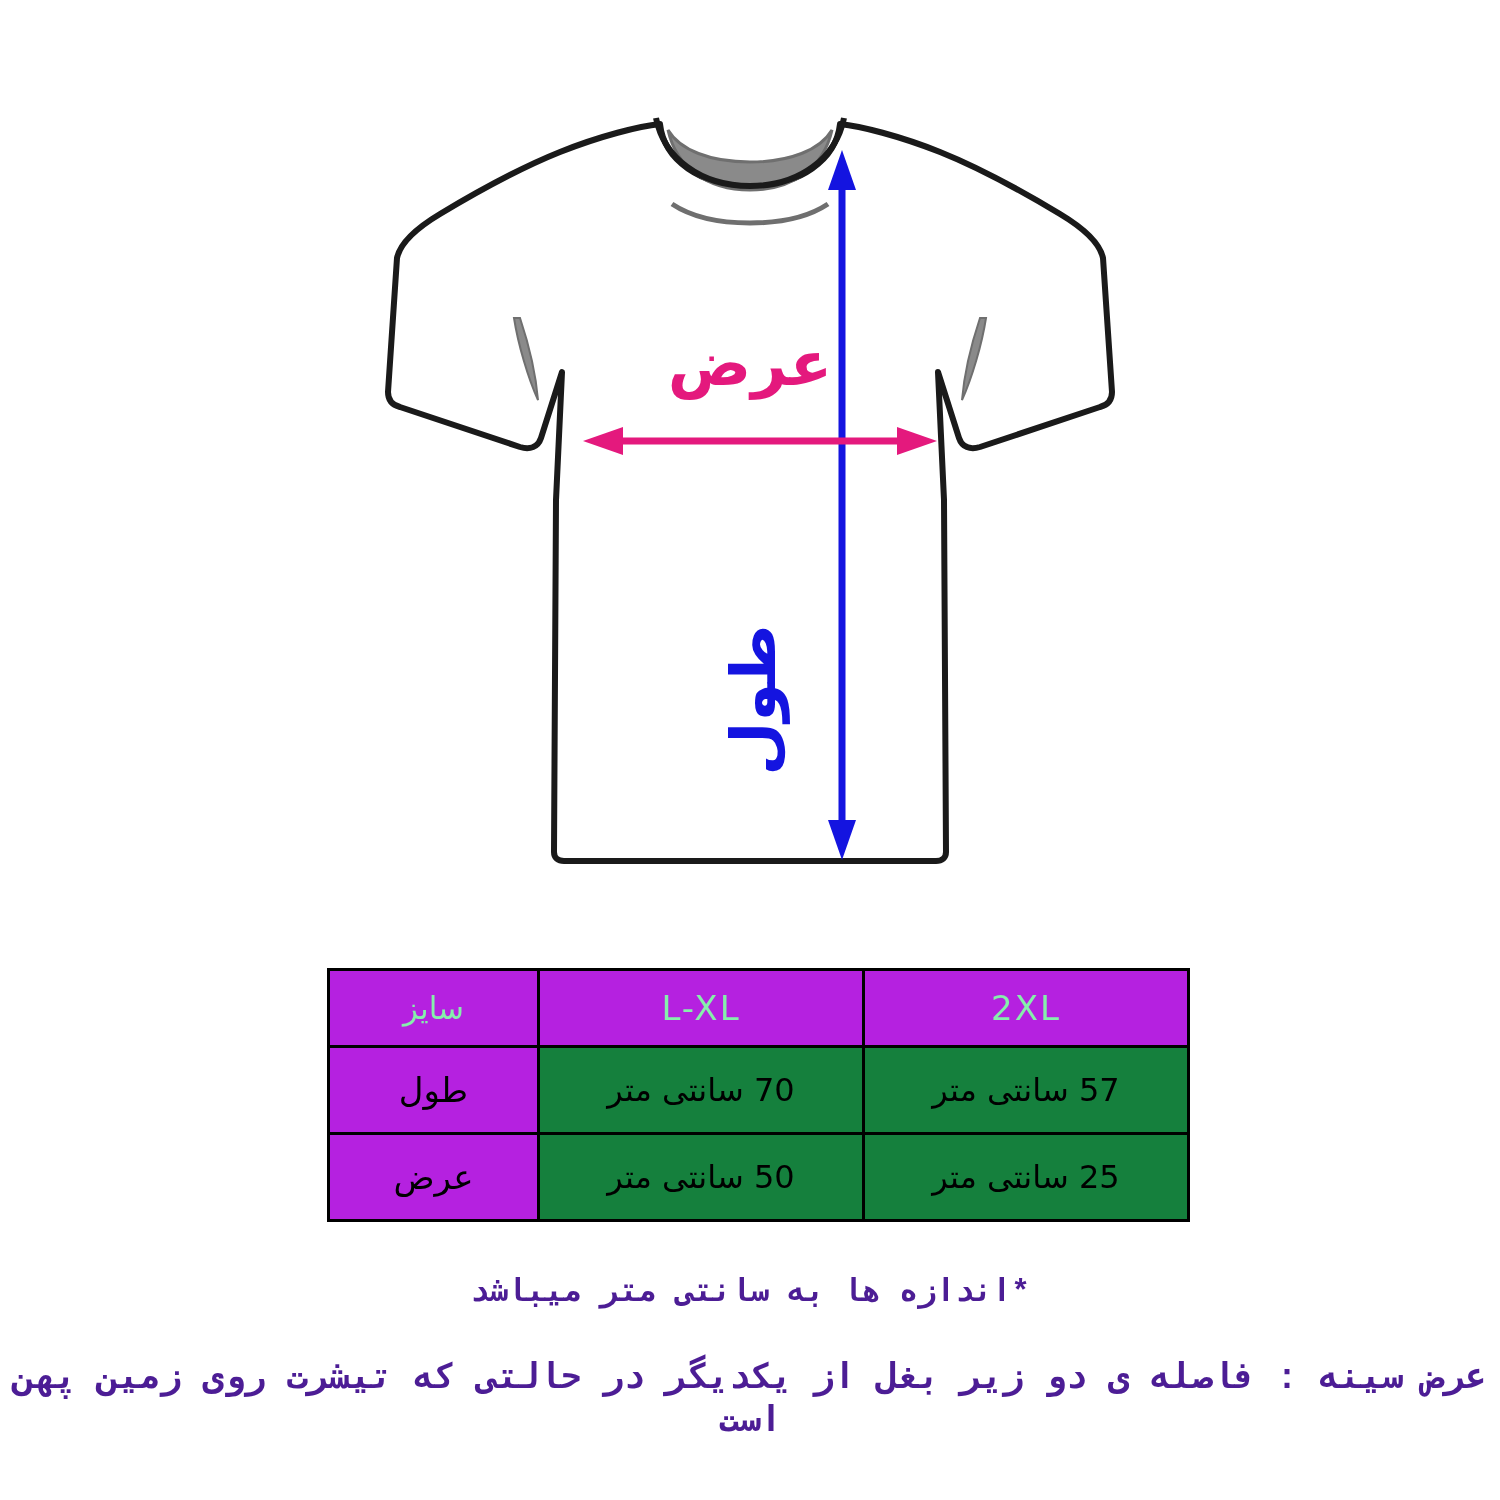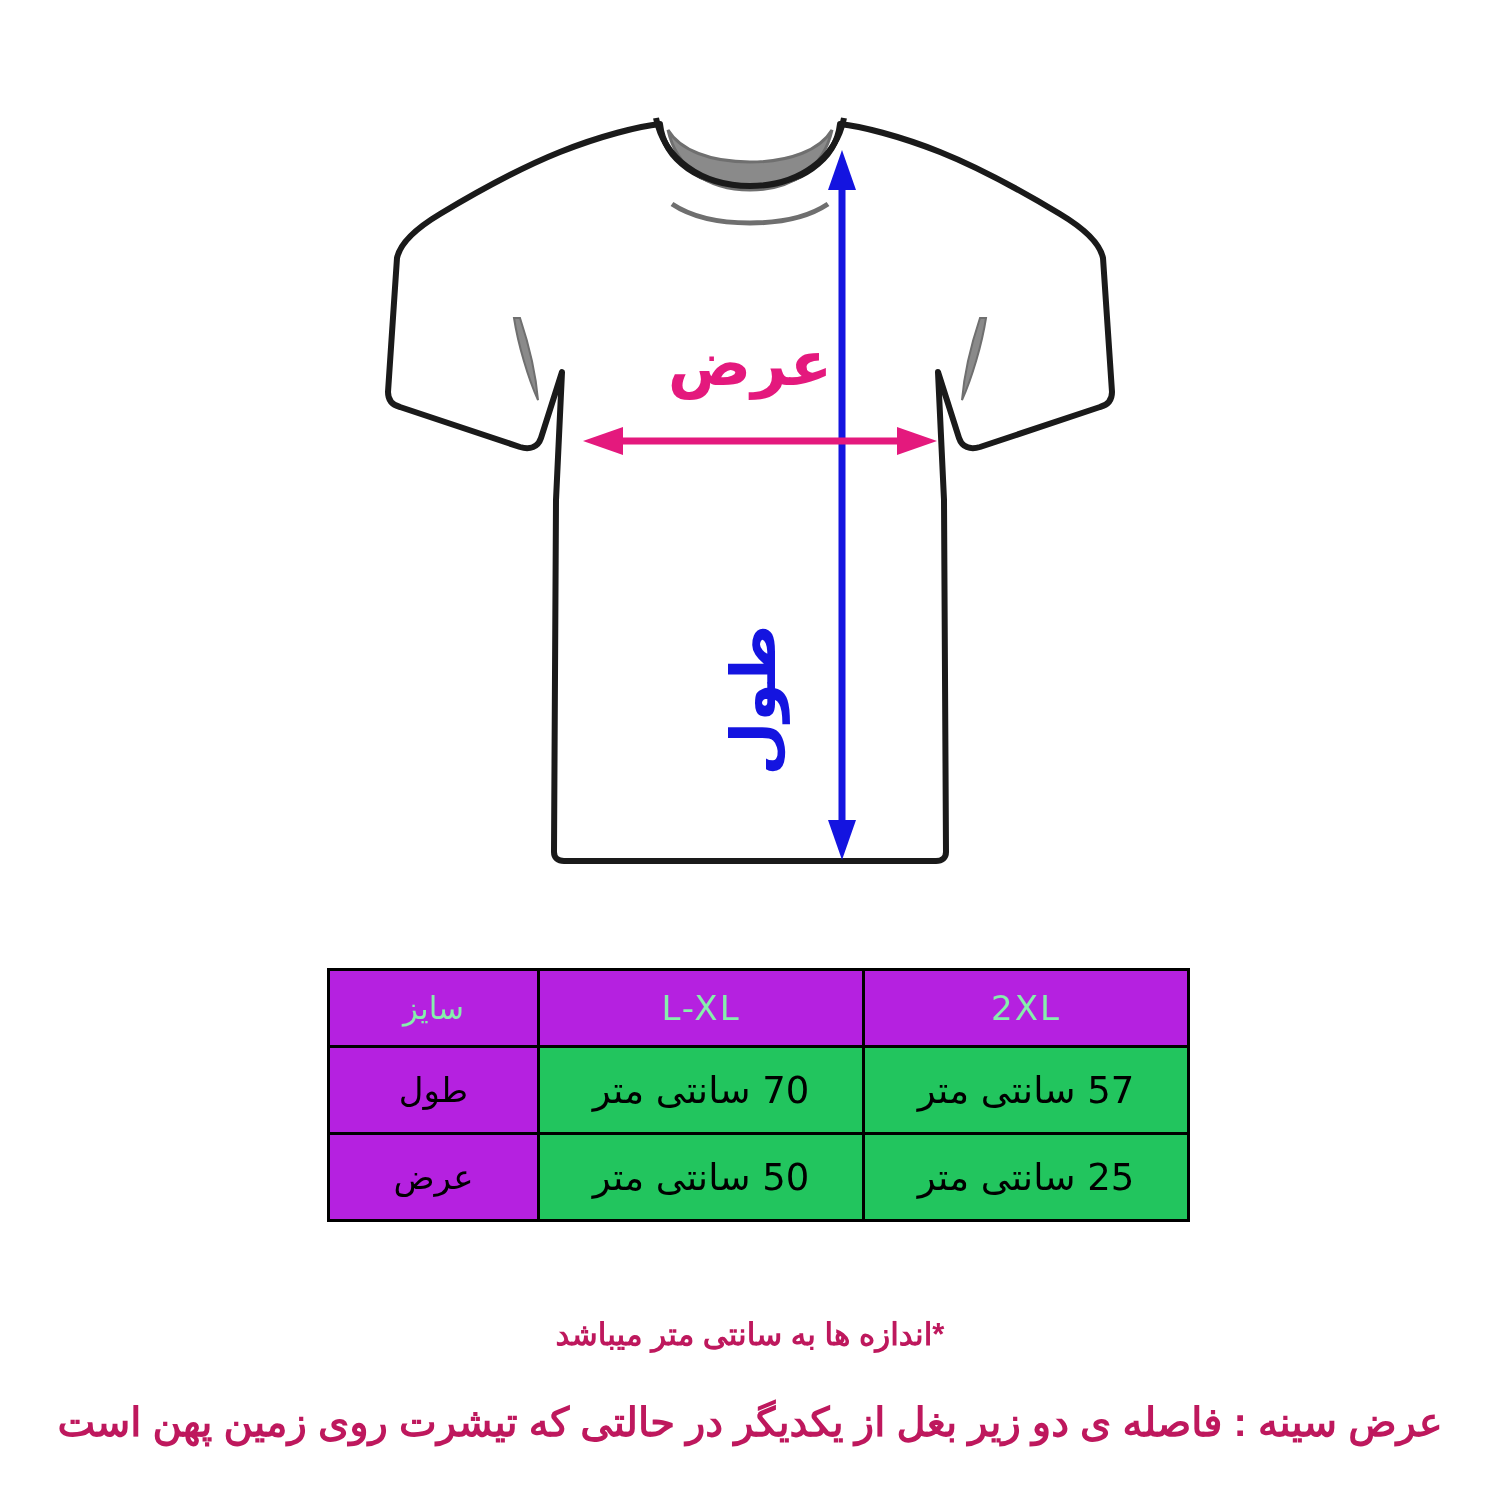--- a/index.html
+++ b/index.html
@@ -58,52 +58,51 @@
     color: #86efac;
   }
   tr.header-row td.hdr-size {
     font-size: 31px;
     letter-spacing: 0;
   }
 
   
   tr.data-row td {
     height: 82px;
-    background: #22c55e;
-    font-size: 37px;
+    background: #15803d;
+    font-size: 32px;
   }
   tr.data-row td.row-head {
     background: #b521e0;
     font-size: 34px;
   }
 
   col.col-2xl  { width: 325px; }
   col.col-lxl  { width: 325px; }
   col.col-name { width: 210px; }
 
   
   #notes {
     position: absolute;
     left: 0;
     top: 1272px;
     width: 1500px;
     text-align: center;
   }
   .note {
-    color: #be185d;
+    color: #4c1d95;
     font-weight: bold;
-    font-family: Liberation Sans, sans-serif;
-    margin-top: 44px;
+    font-family: Liberation Mono, monospace;
   }
   #note1 {
     font-size: 31px;
     margin-bottom: 46px;
   }
   #note2 {
-    font-size: 40px;
+    font-size: 35px;
   }
 </style>
 </head>
 <body>
 
 <div id="diagram">
   <svg viewBox="0 0 1500 930" width="1500" height="930">
 
     <g>
       <path d="M660 124

